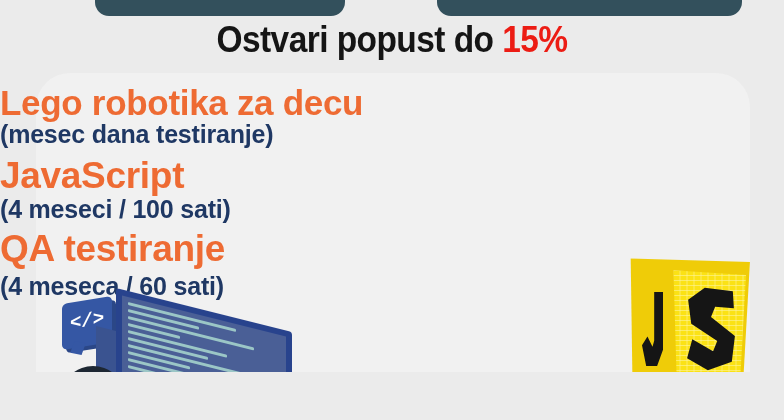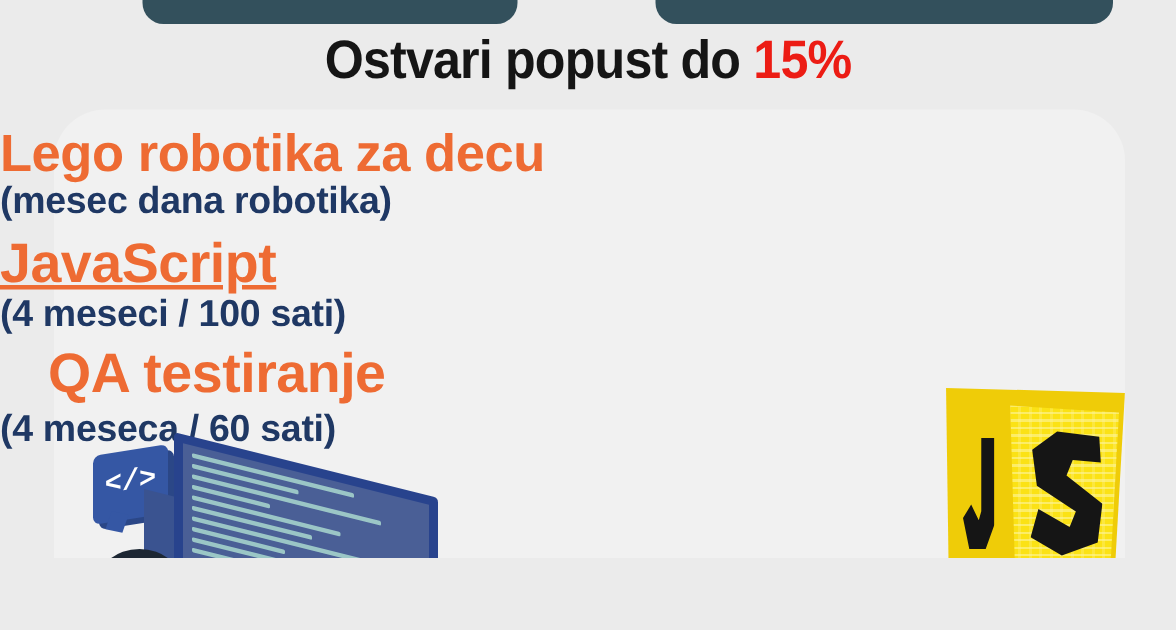--- a/index.html
+++ b/index.html
@@ -49,22 +49,22 @@
     font-size:35px;line-height:41px;
     font-weight:bold;color:#ee6b33;
     letter-spacing:-0.3px;white-space:nowrap;
   }
   .course-meta{
     font-size:25px;line-height:28px;
     font-weight:bold;color:#1f3864;
     letter-spacing:-0.2px;white-space:nowrap;
     margin-top:-3px;
   }
-  .c2 .course-name{font-size:37px;line-height:44px;text-decoration:underline;}
-  .c3 .course-name{font-size:37px;line-height:44px;padding-left:32px;}
+  .c2 .course-name{font-size:37px;line-height:44px;}
+  .c3 .course-name{font-size:37px;line-height:44px;}
   .c4 .course-name{font-size:37px;line-height:44px;}
   .c2{margin-top:6px;}
   .c3{margin-top:4px;}
   .c4{margin-top:4px;}
 
   
   .js-logo{
     position:absolute;left:628px;top:252px;width:128px;height:150px;
   }
   .js-shield{
@@ -179,21 +179,21 @@
   <div class="panel"></div>
 
   <div class="headline">
     <span>Ostvari popust do </span><span class="pct">15%</span>
   </div>
 
   <div class="courses">
 
     <div class="course c1">
       <div class="course-name">Lego robotika za decu</div>
-      <div class="course-meta">(mesec dana robotika)</div>
+      <div class="course-meta">(mesec dana testiranje)</div>
     </div>
 
     <div class="course c2">
       <div class="course-name">JavaScript</div>
       <div class="course-meta">(4 meseci / 100 sati)</div>
     </div>
 
     <div class="course c3">
       <div class="course-name">QA testiranje</div>
     </div>

